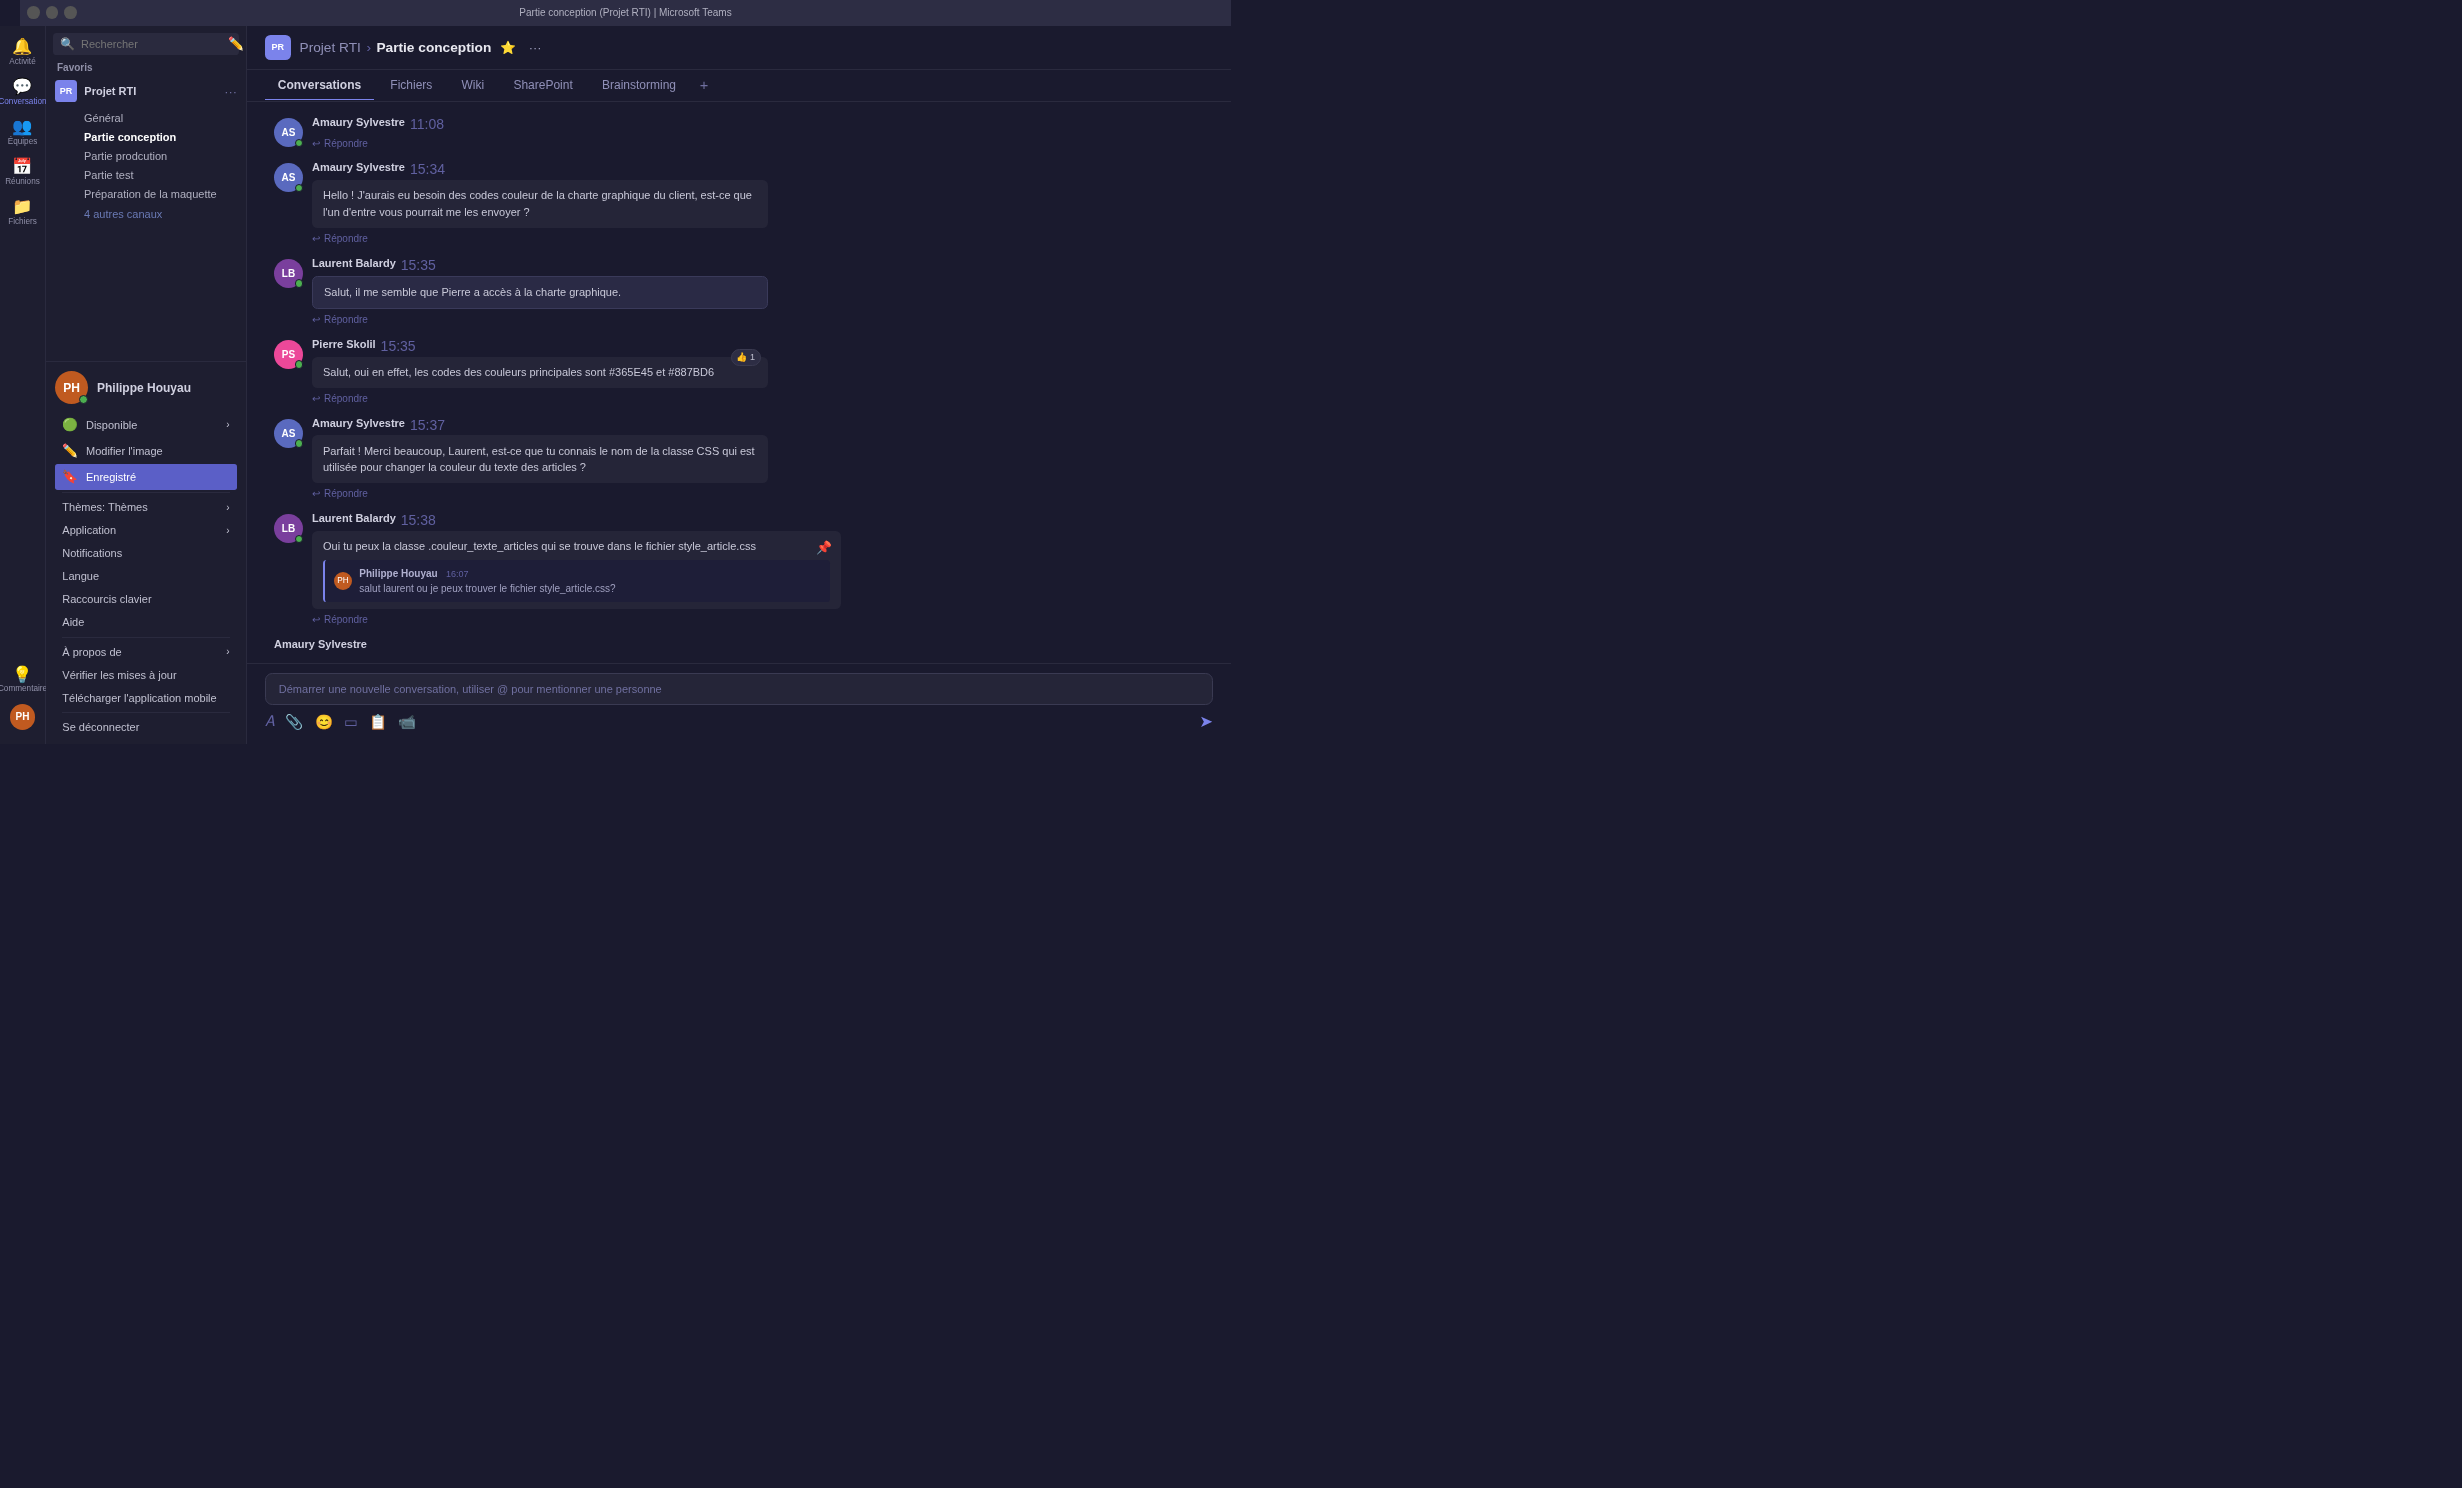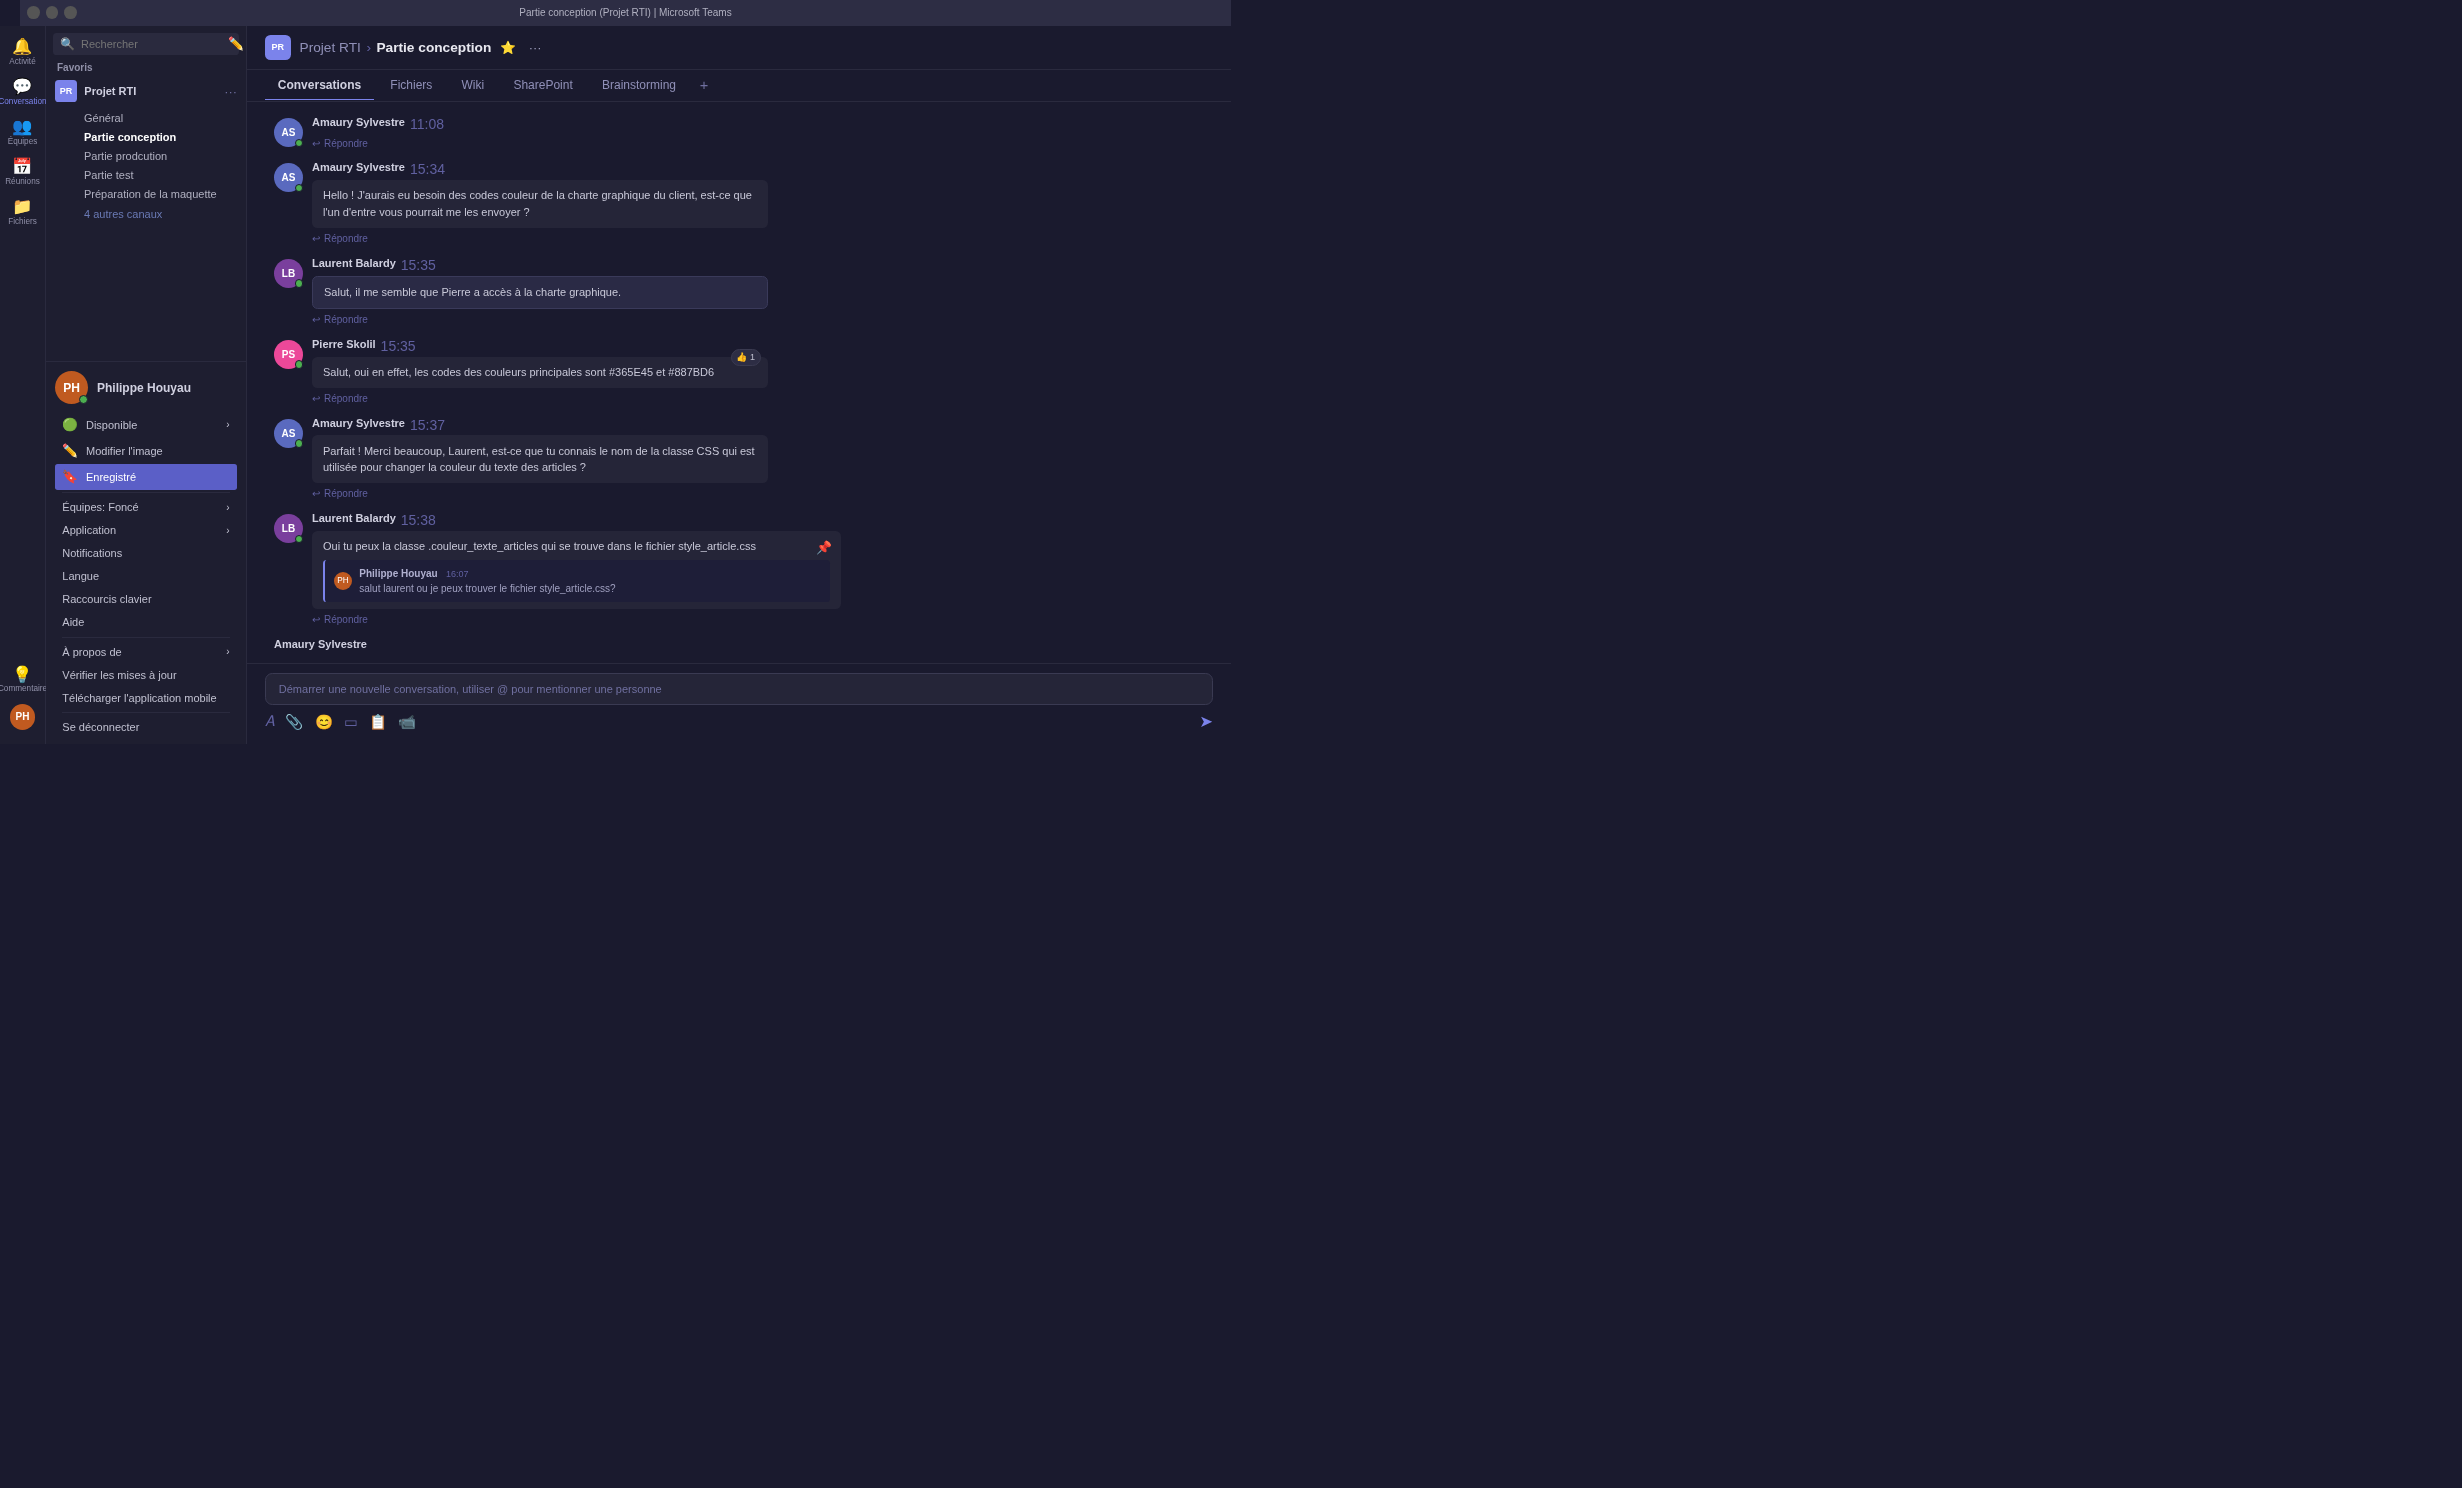--- a/index.html
+++ b/index.html
@@ -521,21 +521,21 @@
           <span>Modifier l'image</span>
         </div>
         <div class="menu-item highlighted">
           <span class="menu-icon">🔖</span>
           <span>Enregistré</span>
         </div>
 
         <div class="menu-divider"></div>
 
         <div class="menu-item">
-          <span>Équipes: Foncé</span>
+          <span>Thèmes: Thèmes</span>
           <span class="chevron">›</span>
         </div>
         <div class="menu-item">
           <span>Application</span>
           <span class="chevron">›</span>
         </div>
         <div class="menu-item">
           <span>Notifications</span>
         </div>
         <div class="menu-item">

